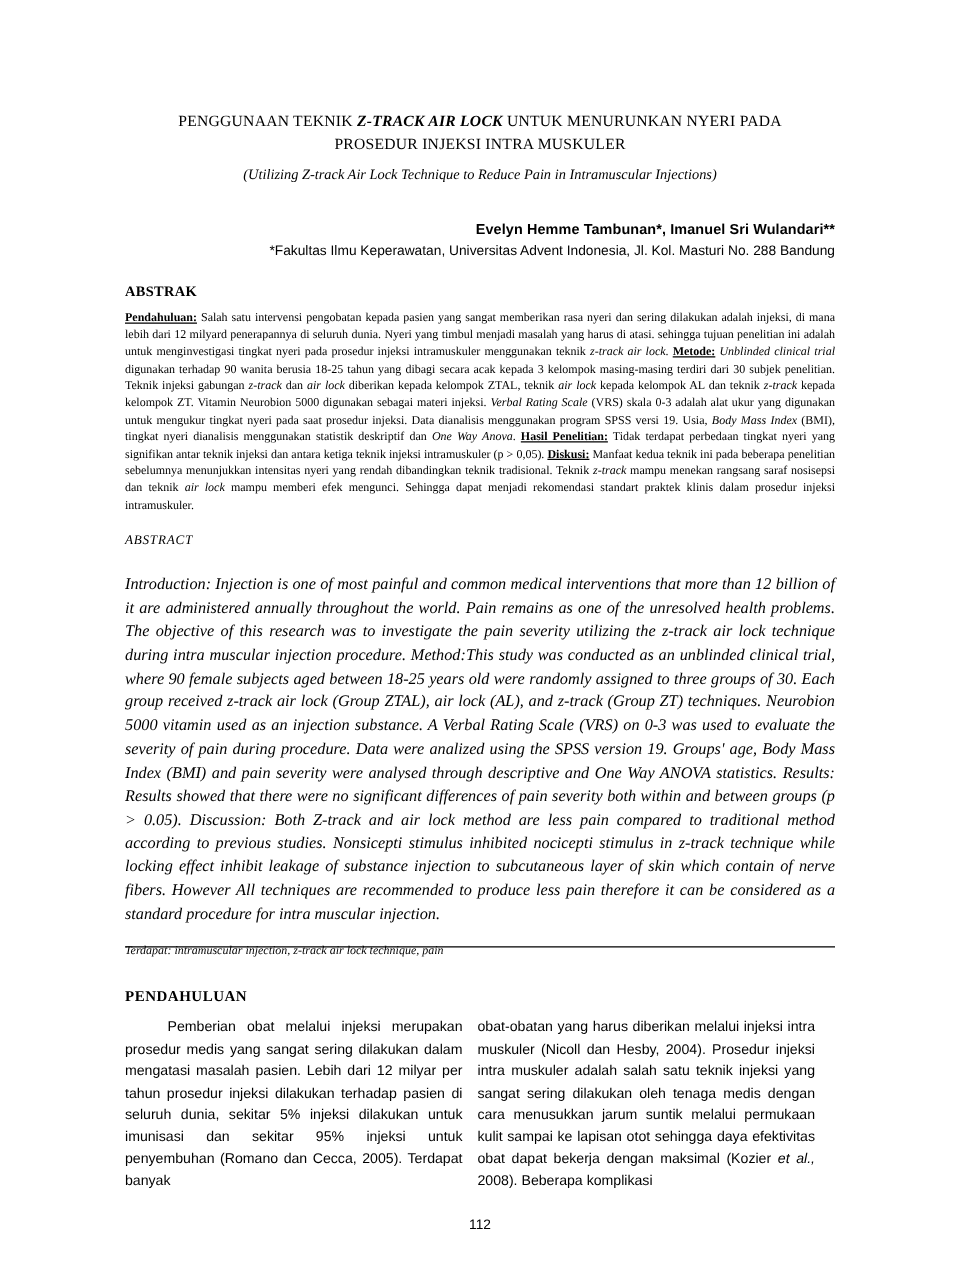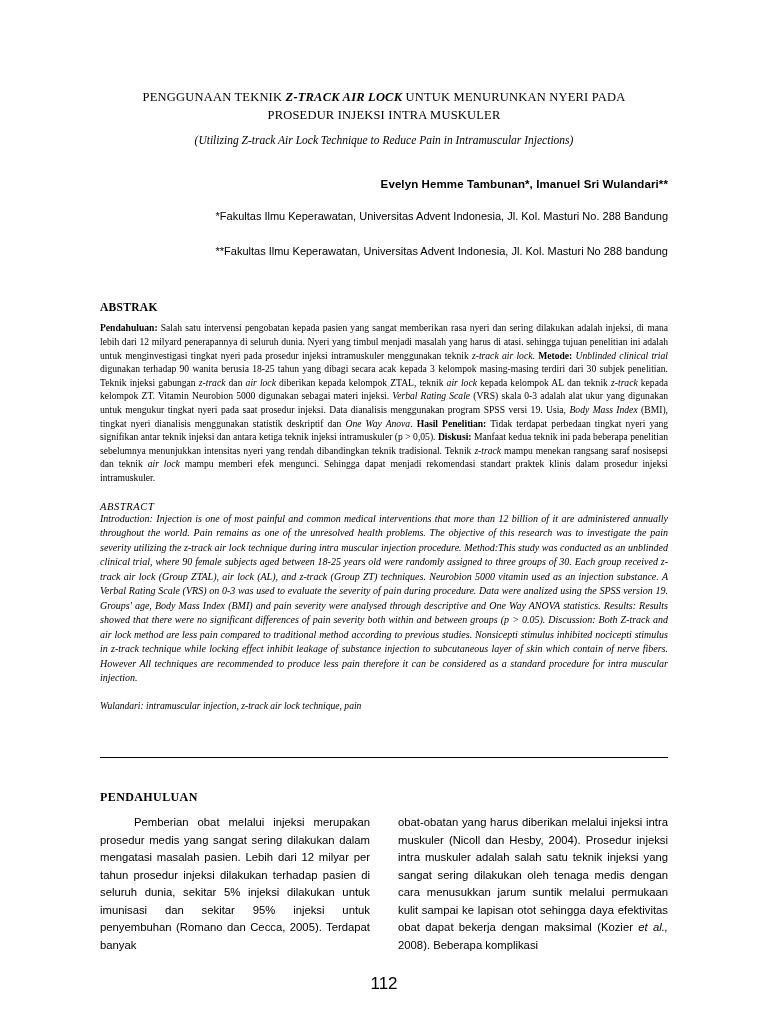--- a/index.html
+++ b/index.html
@@ -53,53 +53,53 @@
     font-family: "Liberation Sans", sans-serif;
   }
   .authors .names {
     font-size: 11.5px;
     font-weight: bold;
     letter-spacing: 0.1px;
   }
   .authors .aff {
     font-size: 11px;
     line-height: 1.5;
-    margin-top: 18px;
+    margin-top: 3px;
   }
   .section-head {
     font-family: "Liberation Serif", serif;
     font-weight: bold;
     font-size: 11.5px;
-    margin-top: 42px;
+    margin-top: 18px;
     letter-spacing: 0.3px;
   }
   .abstract-id {
     margin-top: 8px;
     font-size: 9.6px;
     line-height: 1.42;
     text-align: justify;
     font-family: "Liberation Serif", serif;
   }
-  .abstract-id b { font-weight: bold; }
+  .abstract-id b { font-weight: bold; text-decoration: underline; }
   .abstract-id i { font-style: italic; }
   .keywords-id {
     margin-top: 13px;
     font-size: 9.6px;
     font-family: "Liberation Serif", serif;
   }
   .keywords-id b { font-weight: bold; }
   .abstract-en-head {
     margin-top: 16px;
     font-size: 10.5px;
     font-style: italic;
     letter-spacing: 0.6px;
   }
   .abstract-en {
-    margin-top: 0;
-    font-size: 10px;
+    margin-top: 20px;
+    font-size: 13px;
     line-height: 1.45;
     text-align: justify;
     font-style: italic;
     font-family: Liberation Serif, serif;
   }
   .keywords-en {
     margin-top: 14px;
     font-size: 9.6px;
     font-style: italic;
   }
@@ -118,71 +118,70 @@
     font-weight: bold;
     font-size: 12px;
     letter-spacing: 0.4px;
   }
   .cols {
     position: absolute;
     left: 100px;
     top: 814px;
     width: 568px;
     display: flex;
-    gap: 28px;
+    gap: 12px;
   }
   .col {
     width: 270px;
     font-family: "Liberation Sans", sans-serif;
     font-size: 11.3px;
     line-height: 1.55;
     text-align: justify;
   }
   .col p { margin: 0; }
   .col .indent { text-indent: 34px; }
   .col i { font-style: italic; }
   .pagenum {
     position: absolute;
     top: 974px;
     left: 0;
     width: 768px;
     text-align: center;
     font-family: "Liberation Sans", sans-serif;
-    font-size: 17px;
+    font-size: 11px;
   }
 </style>
 </head>
 <body>
 
 <div class="page">
 
   <div class="content">
 
     <div class="title-block">
       <div class="title-line"><span>PENGGUNAAN TEKNIK </span><span class="ital-bold">Z-TRACK AIR LOCK</span><span> UNTUK MENURUNKAN NYERI PADA</span></div>
       <div class="title-line">PROSEDUR INJEKSI INTRA MUSKULER</div>
       <div class="title-sub">(Utilizing Z-track Air Lock Technique to Reduce Pain in Intramuscular Injections)</div>
     </div>
 
     <div class="authors">
       <div class="names">Evelyn Hemme Tambunan*, Imanuel Sri Wulandari**</div>
       <div class="aff">*Fakultas Ilmu Keperawatan, Universitas Advent Indonesia, Jl. Kol. Masturi No. 288 Bandung</div>
-      <div class="aff">**Fakultas Ilmu Keperawatan, Universitas Advent Indonesia, Jl. Kol. Masturi No 288 bandung</div>
     </div>
 
     <div class="section-head">ABSTRAK</div>
 
     <div class="abstract-id"><b>Pendahuluan:</b><span> Salah satu intervensi pengobatan kepada pasien yang sangat memberikan rasa nyeri dan sering dilakukan adalah injeksi, di mana lebih dari 12 milyard penerapannya di seluruh dunia. Nyeri yang timbul menjadi masalah yang harus di atasi. sehingga tujuan penelitian ini adalah untuk menginvestigasi tingkat nyeri pada prosedur injeksi intramuskuler menggunakan teknik </span><i>z-track air lock</i><span>.</span> <b>Metode:</b><i> Unblinded clinical trial</i><span> digunakan terhadap 90 wanita berusia 18-25 tahun yang dibagi secara acak kepada 3 kelompok masing-masing terdiri dari 30 subjek penelitian. Teknik injeksi gabungan </span><i>z-track</i><span> dan </span><i>air lock</i><span> diberikan kepada kelompok ZTAL, teknik </span><i>air lock</i><span> kepada kelompok AL dan teknik </span><i>z-track</i><span> kepada kelompok ZT. Vitamin Neurobion 5000 digunakan sebagai materi injeksi. </span><i>Verbal Rating Scale</i><span> (VRS) skala 0-3 adalah alat ukur yang digunakan untuk mengukur tingkat nyeri pada saat prosedur injeksi. Data dianalisis menggunakan program SPSS versi 19. Usia, </span><i>Body Mass Index</i><span> (BMI), tingkat nyeri dianalisis menggunakan statistik deskriptif dan </span><i>One Way Anova</i><span>. </span><b>Hasil Penelitian:</b><span> Tidak terdapat perbedaan tingkat nyeri yang signifikan antar teknik injeksi dan antara ketiga teknik injeksi intramuskuler (p &gt; 0,05). </span><b>Diskusi:</b><span> Manfaat kedua teknik ini pada beberapa penelitian sebelumnya menunjukkan intensitas nyeri yang rendah dibandingkan teknik tradisional. Teknik </span><i>z-track</i><span> mampu menekan rangsang saraf nosisepsi dan teknik </span><i>air lock</i><span> mampu memberi efek mengunci. Sehingga dapat menjadi rekomendasi standart praktek klinis dalam prosedur injeksi intramuskuler.</span></div>
 
 
     <div class="abstract-en-head">ABSTRACT</div>
 
     <div class="abstract-en"><span style="font-style:italic">Introduction:</span><span> Injection is one of most painful and common medical interventions that more than 12 billion of it are administered annually throughout the world. Pain remains as one of the unresolved health problems. The objective of this research was to investigate the pain severity utilizing the z-track air lock technique during intra muscular injection procedure. Method:This study was conducted as an unblinded clinical trial, where 90 female subjects aged between 18-25 years old were randomly assigned to three groups of 30. Each group received z-track air lock (Group ZTAL), air lock (AL), and z-track (Group ZT) techniques. Neurobion 5000 vitamin used as an injection substance. A Verbal Rating Scale (VRS) on 0-3 was used to evaluate the severity of pain during procedure. Data were analized using the SPSS version 19. Groups' age, Body Mass Index (BMI) and pain severity were analysed through descriptive and One Way ANOVA statistics. Results: Results showed that there were no significant differences of pain severity both within and between groups (p &gt; 0.05). Discussion: Both Z-track and air lock method are less pain compared to traditional method according to previous studies. Nonsicepti stimulus inhibited nocicepti stimulus in z-track technique while locking effect inhibit leakage of substance injection to subcutaneous layer of skin which contain of nerve fibers. However All techniques are recommended to produce less pain therefore it can be considered as a standard procedure for intra muscular injection.</span></div>
 
-    <div class="keywords-en"><span>Wulandari:</span><span> intramuscular injection, z-track air lock technique, pain</span></div>
+    <div class="keywords-en"><span>Terdapat:</span><span> intramuscular injection, z-track air lock technique, pain</span></div>
 
   </div>
 
   <div class="divider"></div>
 
   <div class="body-head">PENDAHULUAN</div>
 
   <div class="cols">
     <div class="col">
       <p class="indent">Pemberian obat melalui injeksi merupakan prosedur medis yang sangat sering dilakukan dalam mengatasi masalah pasien. Lebih dari 12 milyar per tahun prosedur injeksi dilakukan terhadap pasien di seluruh dunia, sekitar 5% injeksi dilakukan untuk imunisasi dan sekitar 95% injeksi untuk penyembuhan (Romano dan Cecca, 2005). Terdapat banyak</p>

